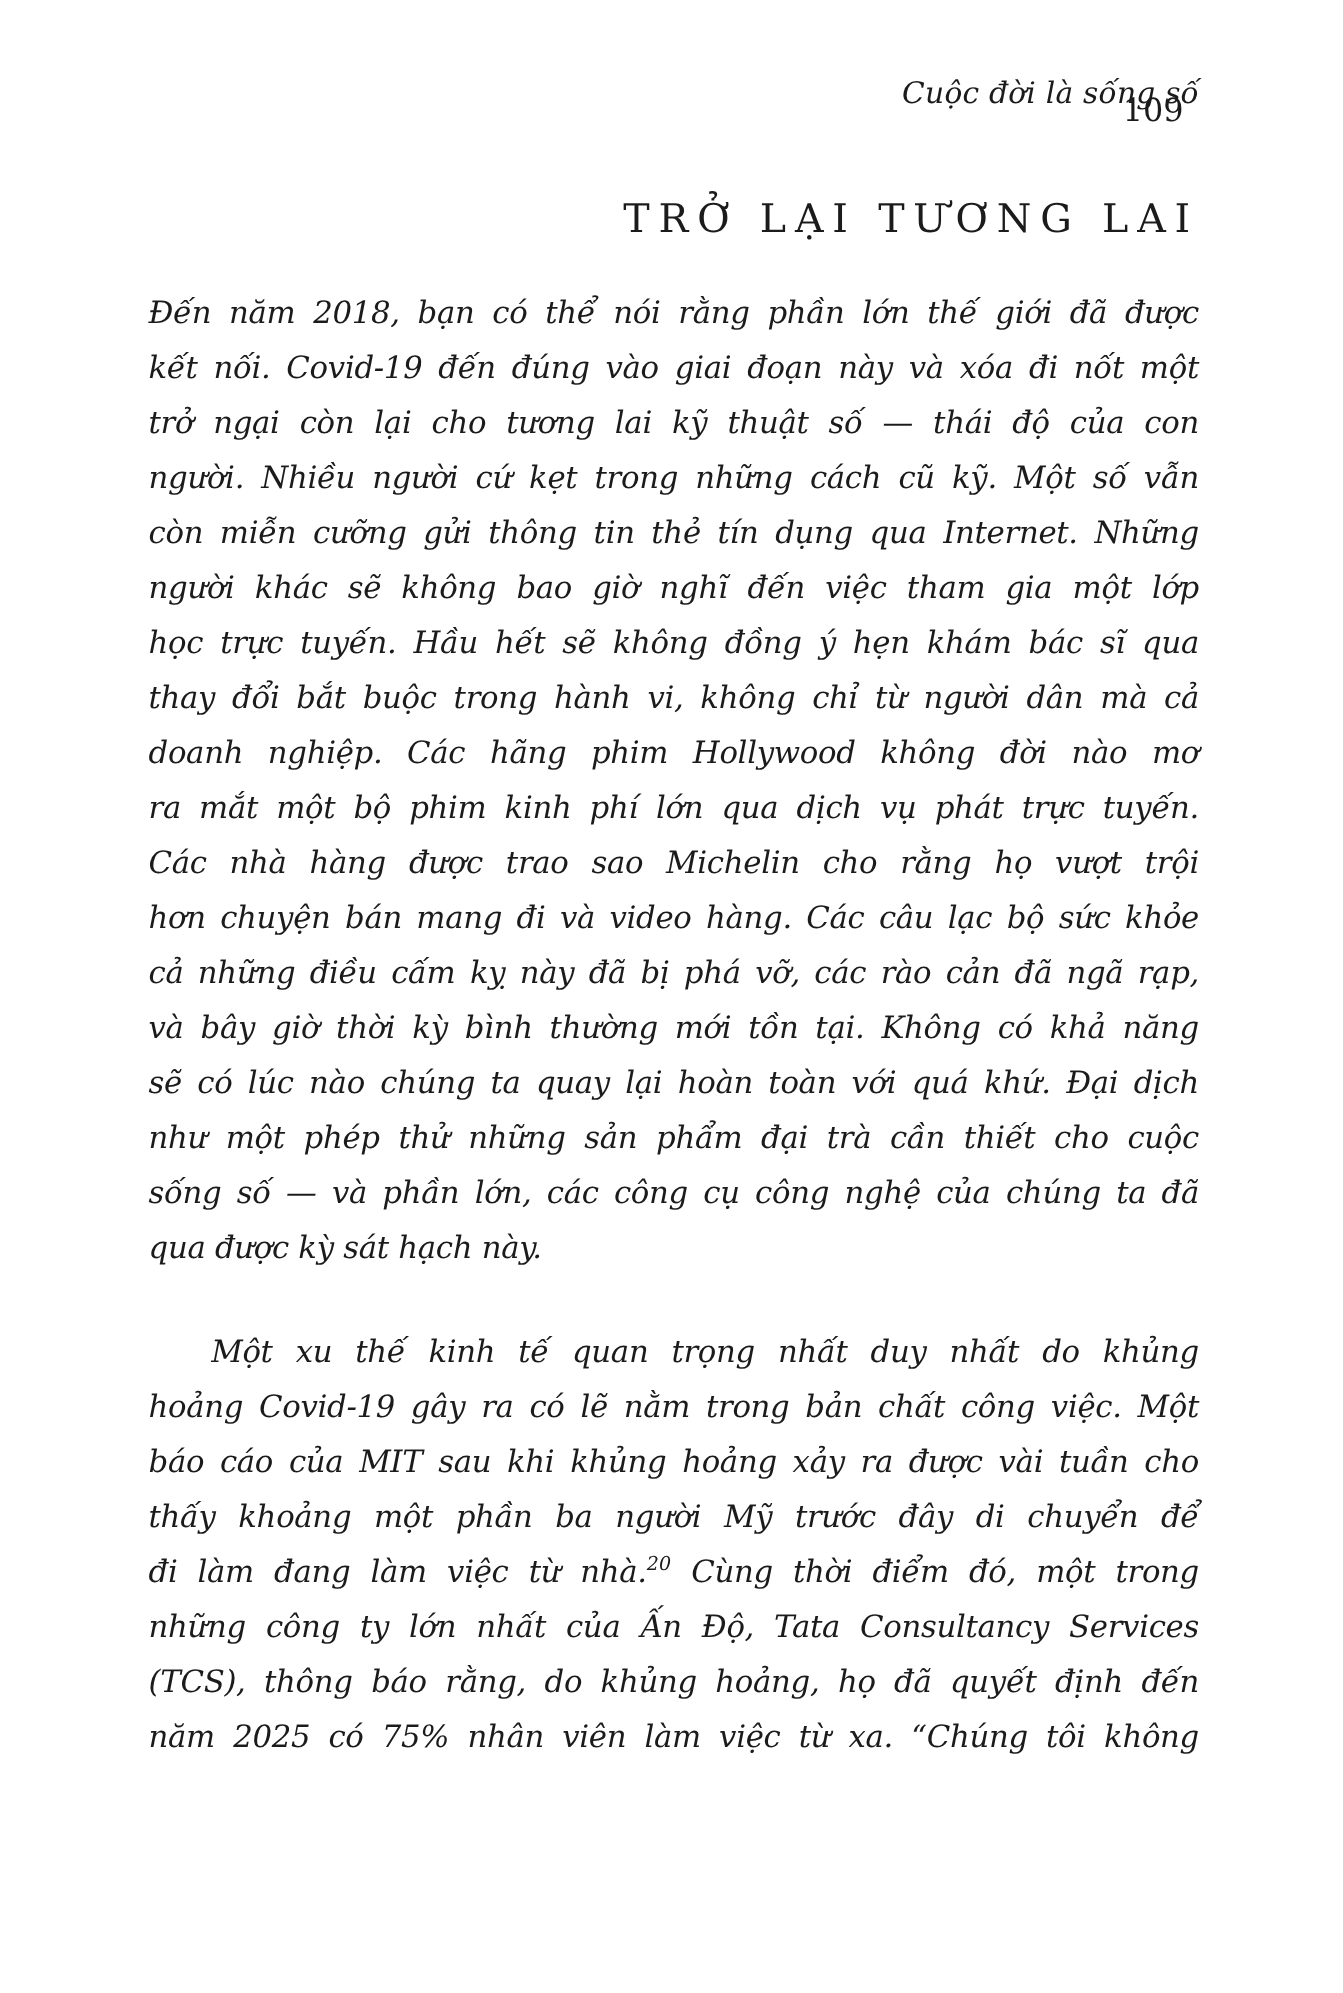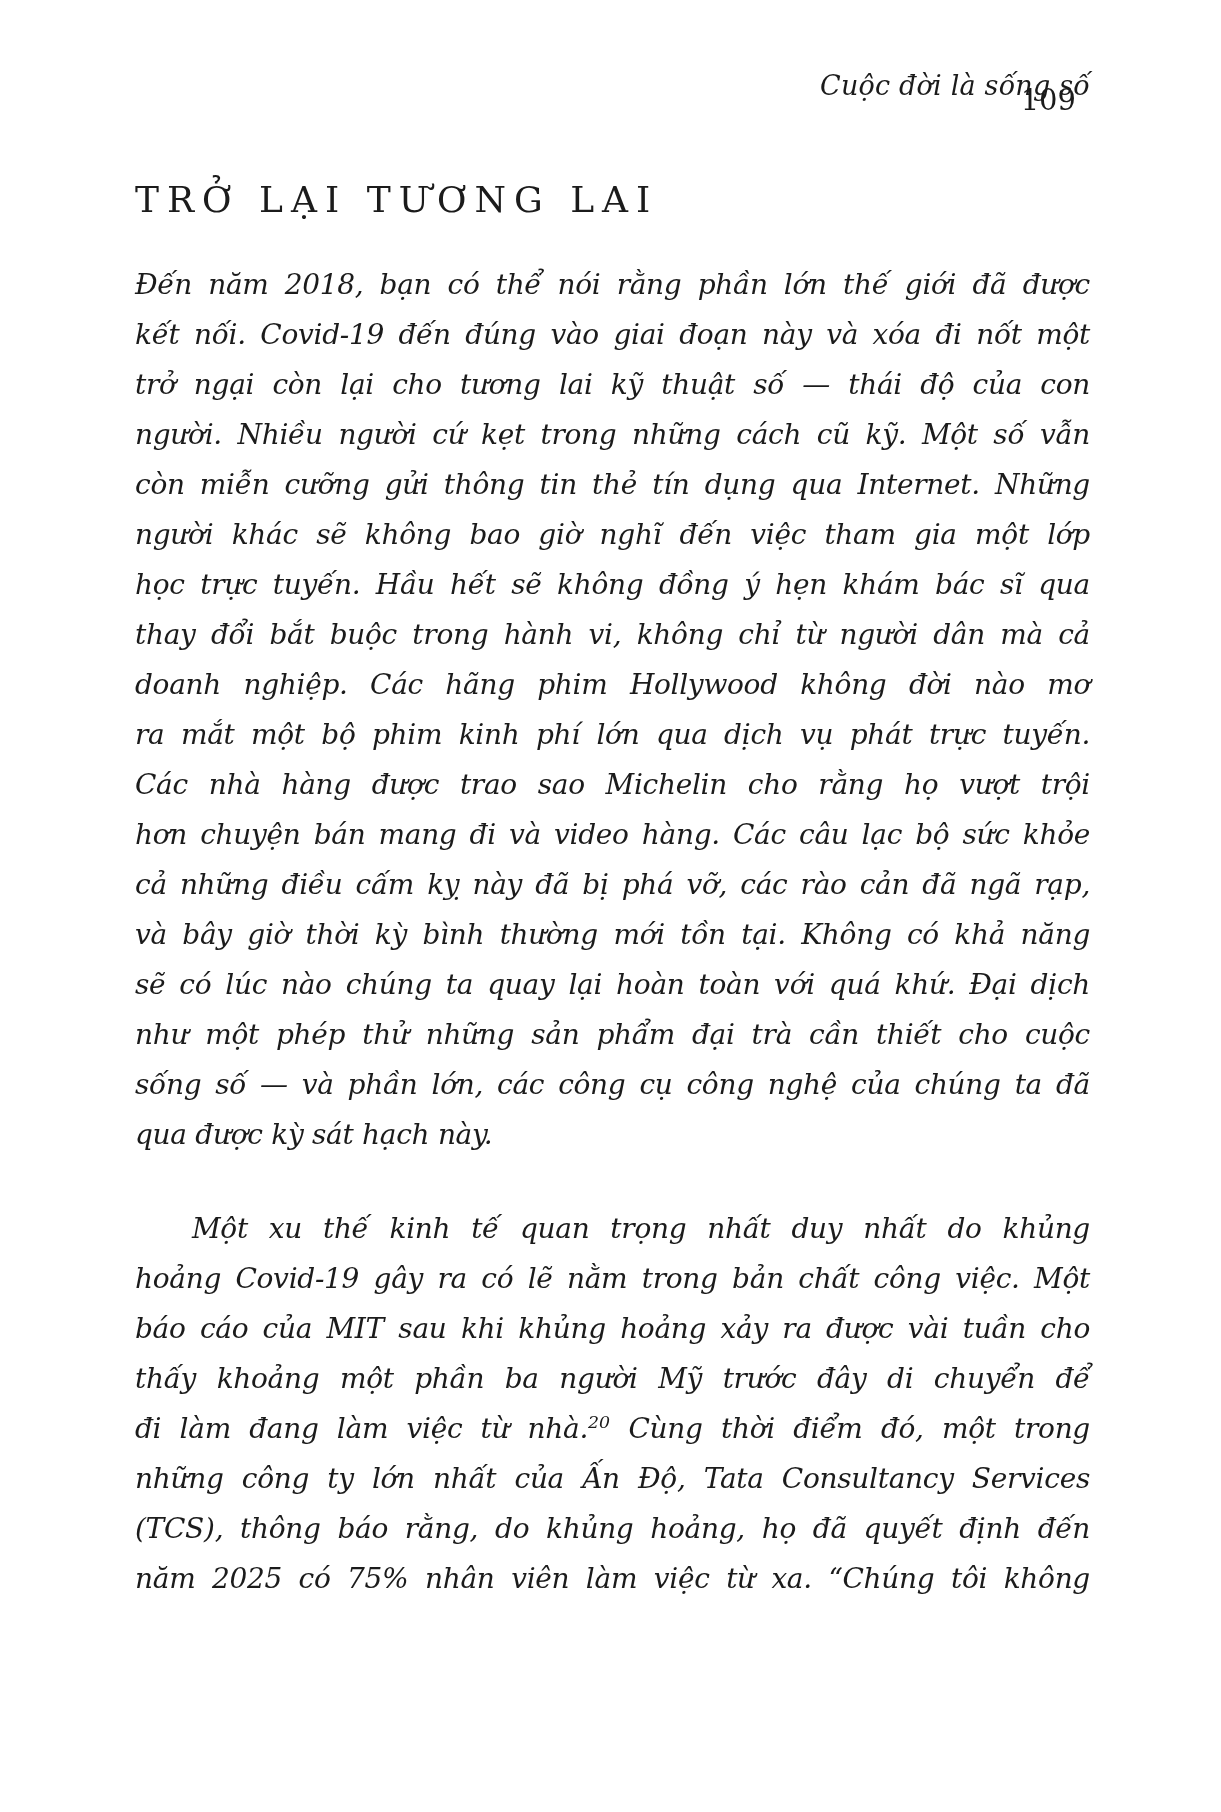--- a/index.html
+++ b/index.html
@@ -34,21 +34,21 @@
     position: absolute;
     right: 14px;
     top: 14px;
     font-size: 29px;
     font-style: normal;
   }
   .chapter-title {
     margin: 74px 0 0 0;
     font-size: 36px;
     font-weight: normal;
-    text-align: left;
+    text-align: right;
     letter-spacing: 8px;
     line-height: 44px;
     white-space: nowrap;
   }
   .body-text {
     margin-top: 38px;
     font-size: 28px;
     letter-spacing: -0.3px;
   }
   .para { margin: 0; }

